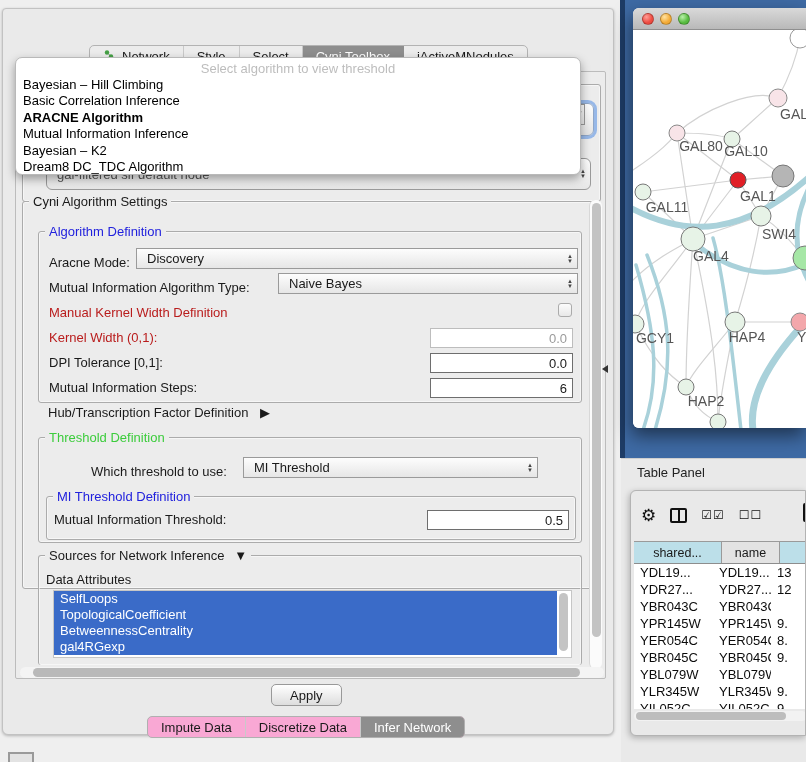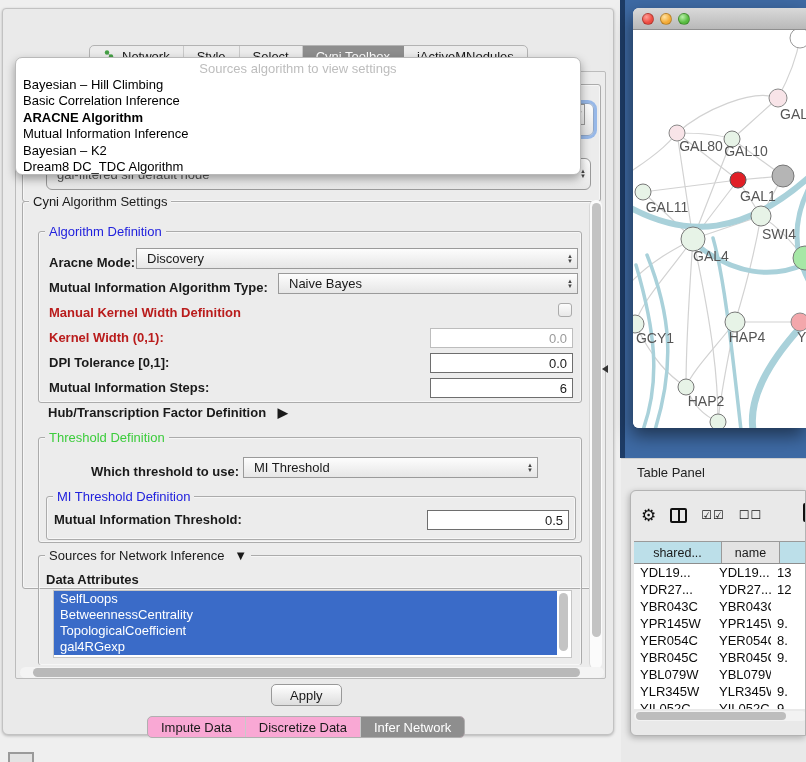--- a/index.html
+++ b/index.html
@@ -25,21 +25,21 @@
 
   
   #settings-panel { left:12px; top:62px; width:591px; height:608px; background:#ececec;
     border:1px solid #bcbcbc; border-radius:2px; }
 
   .group { position:absolute; border:1px solid #ababab; border-radius:3px; box-shadow:inset 0 0 0 1px rgba(255,255,255,.55); }
   .group > .gtitle { position:absolute; top:-8px; left:6px; background:#ececec; padding:0 4px; font-size:13px; white-space:nowrap; }
   .gtitle.blue { color:#2121dd; }
   .gtitle.green { color:#3ccc3c; }
 
-  .flabel { position:absolute; font-weight:700; font-size:13px; white-space:nowrap; }
+  .flabel { position:absolute; font-weight:400; font-size:13px; white-space:nowrap; }
   .flabel.dis { color:#b91c1c; }
 
   .combo { position:absolute; height:21px; border:1px solid #9a9a9a; border-radius:0;
     background:linear-gradient(#fdfdfd,#e6e6e6); display:flex; align-items:center; padding-left:10px; font-size:13px; }
   .combo .stepper { position:absolute; right:4px; top:2px; bottom:2px; display:flex; flex-direction:column; justify-content:center; color:#444; }
   .combo .stepper span { font-size:6px; line-height:5px; }
   .tfield { position:absolute; height:20px; background:#fff; border:1px solid #6e6e6e; font-size:13px;
     display:flex; align-items:center; justify-content:flex-end; padding-right:5px; }
   .tfield.dis { border-color:#bdbdbd; color:#9b9b9b; }
   .checkbox { position:absolute; width:14px; height:14px; border:1px solid #ababab; border-radius:3px;
@@ -216,22 +216,22 @@
 
       <div class="group" style="left:15px; top:353px; width:544px; height:110px; border-bottom:none;">
         <span class="gtitle">
           <span>Sources for Network Inference</span>
           <span style="margin-left:6px;">▼</span>
         </span>
         <span class="flabel" style="left:7px; top:16px;">Data Attributes</span>
         <div id="attr-list" style="left:14px; top:34px; width:519px; height:68px;">
           <div id="attr-items">
               <div class="attr-item">SelfLoops</div>
+              <div class="attr-item">TopologicalCoefficient</div>
               <div class="attr-item">BetweennessCentrality</div>
-              <div class="attr-item">TopologicalCoefficient</div>
               <div class="attr-item">gal4RGexp</div>
             </div>
           <div id="attr-scroll">
               <div id="attr-thumb"></div>
             </div>
         </div>
       </div>
     </div>
 
     <div class="vscroll" style="left:573px; top:128px; width:13px; height:469px;">
@@ -247,21 +247,21 @@
   </div>
 
   <div class="abs" id="bottom-tabs">
       <div class="tab">Impute Data</div>
       <div class="tab">Discretize Data</div>
       <div class="tab selected">Infer Network</div>
     </div>
 </div>
 
 <div class="abs" id="algo-popup">
-  <div id="algo-placeholder">Sources algorithm to view settings</div>
+  <div id="algo-placeholder">Select algorithm to view threshold</div>
   <div id="algo-items">
       <div class="algo-item">Bayesian – Hill Climbing</div>
       <div class="algo-item">Basic Correlation Inference</div>
       <div class="algo-item bold">ARACNE Algorithm</div>
       <div class="algo-item">Mutual Information Inference</div>
       <div class="algo-item">Bayesian – K2</div>
       <div class="algo-item">Dream8 DC_TDC Algorithm</div>
     </div>
 </div>
 

